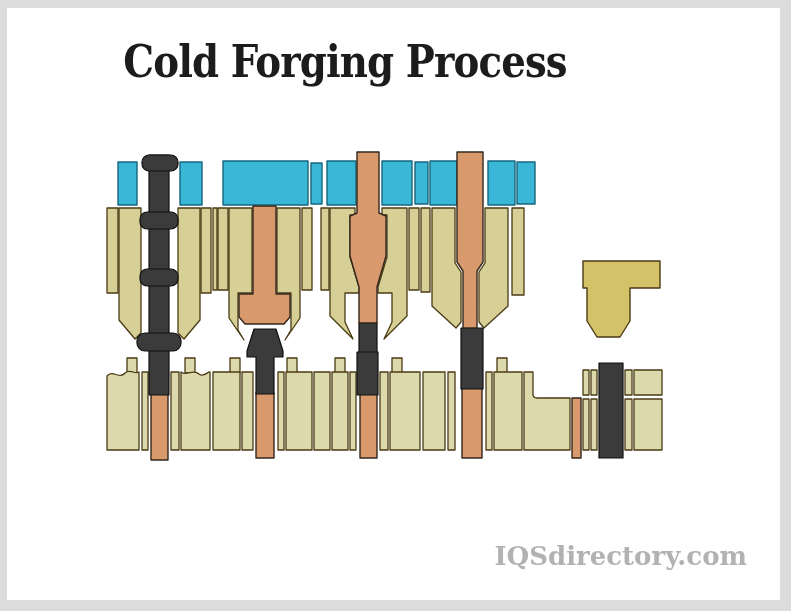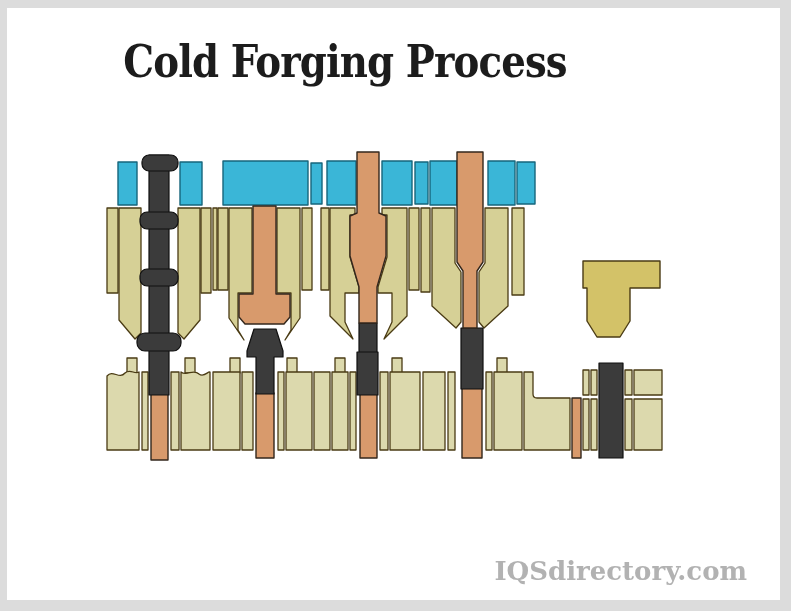--- a/index.html
+++ b/index.html
@@ -12,21 +12,21 @@
     position:absolute;left:7px;top:8px;width:773px;height:592px;
     background:var(--background,#ffffff);
   }
   .title{
     position:absolute;left:0;top:36px;width:691px;text-align:center;
     font-size:44px;font-weight:700;color:var(--title_color,#1c1c1c);
     letter-spacing:-1px;
   }
   .title span{display:inline-block;transform:scaleX(.88);transform-origin:center;}
   .watermark{
-    position:absolute;right:44px;top:556px;
+    position:absolute;right:44px;top:541px;
     font-size:26px;font-weight:700;color:var(--watermark_color,#b2b2b2);
   }
   svg{position:absolute;left:0;top:0;}
   .blue{fill:var(--punch_holder_blue,#3ab6d7);stroke:var(--blue_outline,#16657c);stroke-width:1.4;}
   .tanU{fill:var(--upper_die_tan,#d6d096);stroke:var(--outline,#4a3b14);stroke-width:1.3;}
   .tanL{fill:var(--lower_die_tan,#dcd9ad);stroke:var(--outline,#4a3b14);stroke-width:1.3;}
   .copper{fill:var(--punch_copper,#d89a6c);stroke:var(--copper_outline,#33271c);stroke-width:1.4;}
   .dark{fill:var(--workpiece_dark,#3b3b3b);stroke:var(--workpiece_outline,#101010);stroke-width:1.2;}
   .gold{fill:var(--finished_part_gold,#d3c268);stroke:var(--outline,#4a3b14);stroke-width:1.4;}
   path,rect{stroke-linejoin:round;}

